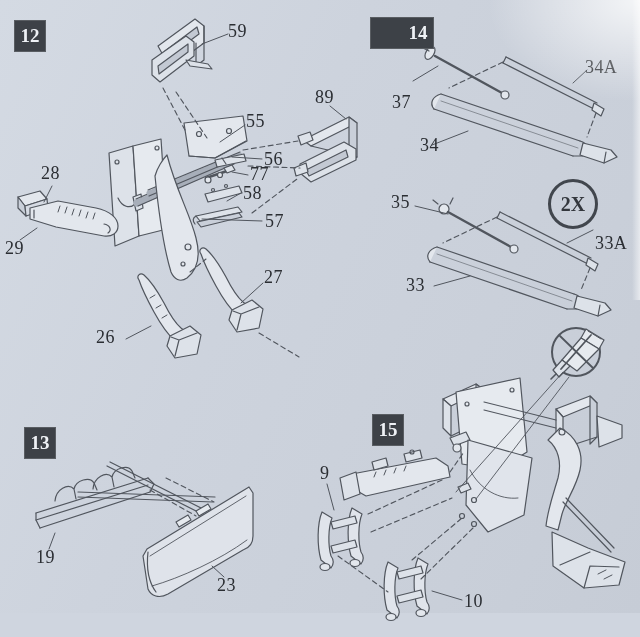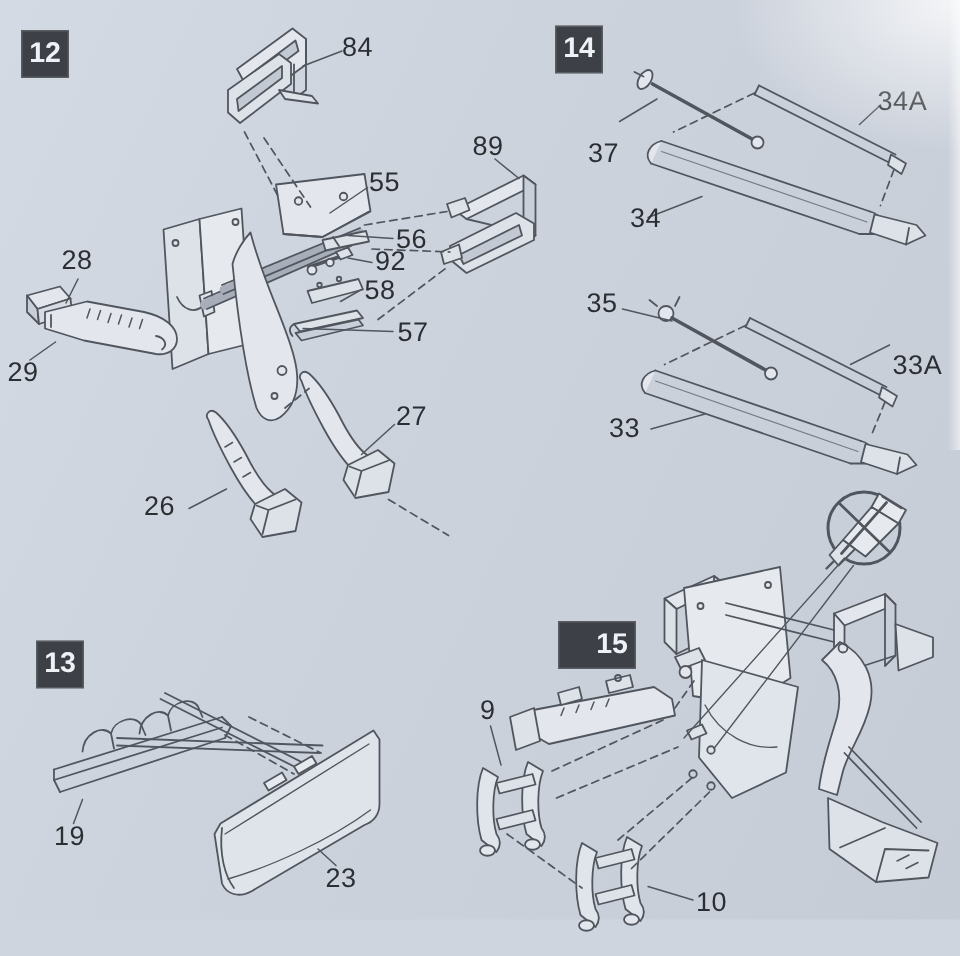--- a/index.html
+++ b/index.html
@@ -1,39 +1,39 @@
 <!DOCTYPE html>
 <html><head>
 <meta charset="utf-8">
 <style>
   html,body{margin:0;padding:0;}
   body{width:640px;height:637px;overflow:hidden;background:#cfd5df;}
   .page{
     position:relative;width:640px;height:613px;
     background:linear-gradient(115deg,#d4dae3 0%,#cdd3dd 40%,#c9cfd9 78%,#c6ccd6 100%);
-    font-family:Liberation Sans, sans-serif;
+    font-family:Liberation Serif, serif;
   }
   .paper-highlight{
     position:absolute;top:0;right:0;width:150px;height:100px;pointer-events:none;
     background:radial-gradient(ellipse at top right,rgba(255,255,255,.8),rgba(255,255,255,0) 72%);
   }
   .paper-edge{
     position:absolute;top:0;right:0;width:8px;height:300px;pointer-events:none;
     background:linear-gradient(to left,rgba(255,255,255,.55),rgba(255,255,255,0));
   }
   svg.artwork{position:absolute;left:0;top:0;width:640px;height:637px;}
   .badge{
     position:absolute;width:32px;height:32px;background:#3d4147;color:#eef1f5;
     display:flex;align-items:center;justify-content:center;
     font-size:19px;font-weight:700;box-shadow:0 0 0 1px rgba(255,255,255,.15) inset;
   }
   .badge.b12{left:14px;top:20px;}
-  .badge.b14{left:370px;top:17px;}
+  .badge.b14{left:370px;top:17px;padding-left:32px;}
   .badge.b13{left:24px;top:427px;}
-  .badge.b15{left:372px;top:414px;padding-left:20px;}
+  .badge.b15{left:372px;top:414px;}
   .plabel{
     position:absolute;font-size:18px;font-weight:400;color:#2b2e33;
     letter-spacing:.4px;white-space:nowrap;line-height:1;
   }
   .qty-circle{
     position:absolute;left:548px;top:179px;width:44px;height:44px;
     border:3px solid #41464d;border-radius:50%;color:#33373d;
     display:flex;align-items:center;justify-content:center;
     font-size:20px;font-weight:700;letter-spacing:0;
   }
@@ -322,41 +322,44 @@
   <div class="badge b14">
     <span>14</span>
   </div>
   <div class="badge b13">
     <span>13</span>
   </div>
   <div class="badge b15">
     <span>15</span>
   </div>
 
-  <span class="plabel" style="left:228px;top:22px">84</span>
+  <span class="plabel" style="left:228px;top:22px">59</span>
   <span class="plabel" style="left:315px;top:88px">89</span>
   <span class="plabel" style="left:246px;top:112px">55</span>
   <span class="plabel" style="left:264px;top:150px">56</span>
-  <span class="plabel" style="left:250px;top:165px">92</span>
+  <span class="plabel" style="left:250px;top:165px">77</span>
   <span class="plabel" style="left:243px;top:184px">58</span>
   <span class="plabel" style="left:265px;top:212px">57</span>
   <span class="plabel" style="left:41px;top:164px">28</span>
   <span class="plabel" style="left:5px;top:239px">29</span>
   <span class="plabel" style="left:264px;top:268px">27</span>
   <span class="plabel" style="left:96px;top:328px">26</span>
 
   <span class="plabel" style="left:392px;top:93px">37</span>
   <span class="plabel" style="left:585px;top:58px">34A</span>
   <span class="plabel" style="left:420px;top:136px">34</span>
   <span class="plabel" style="left:391px;top:193px">35</span>
   <span class="plabel" style="left:595px;top:234px">33A</span>
   <span class="plabel" style="left:406px;top:276px">33</span>
 
   <span class="plabel" style="left:36px;top:548px">19</span>
   <span class="plabel" style="left:217px;top:576px">23</span>
 
   <span class="plabel" style="left:320px;top:464px">9</span>
   <span class="plabel" style="left:464px;top:592px">10</span>
 
+  <div class="qty-circle">
+    <span>2X</span>
+  </div>
 
   <div class="paper-highlight"></div>
   <div class="paper-edge"></div>
 </div>
 
 </body></html>

